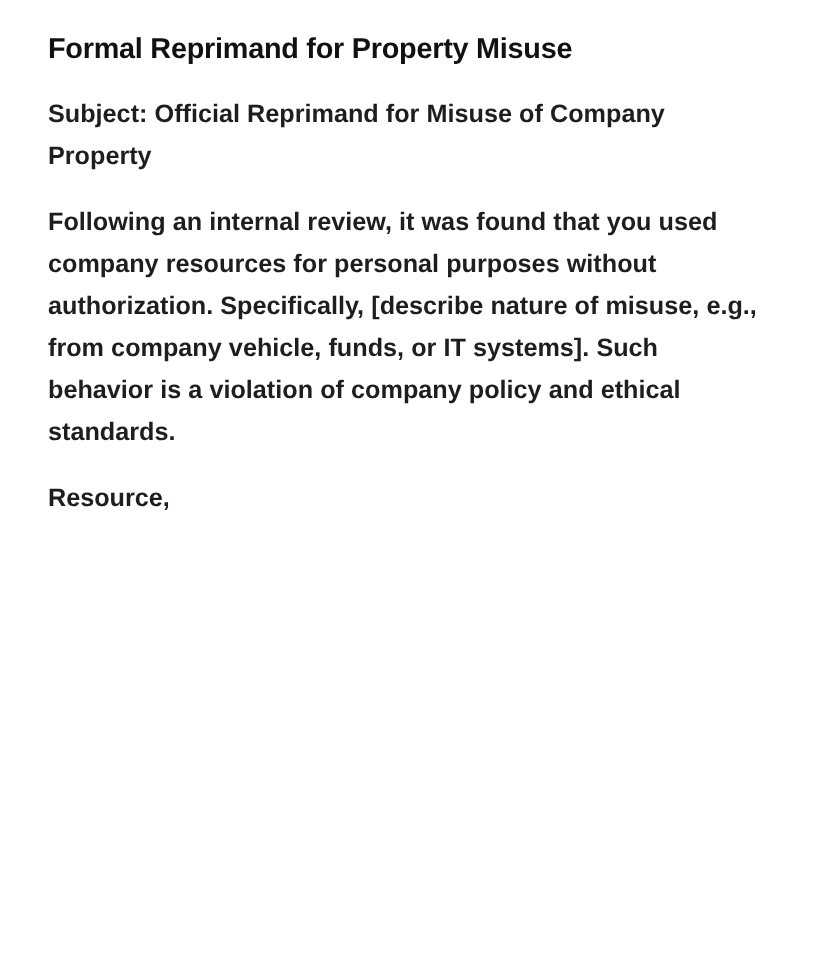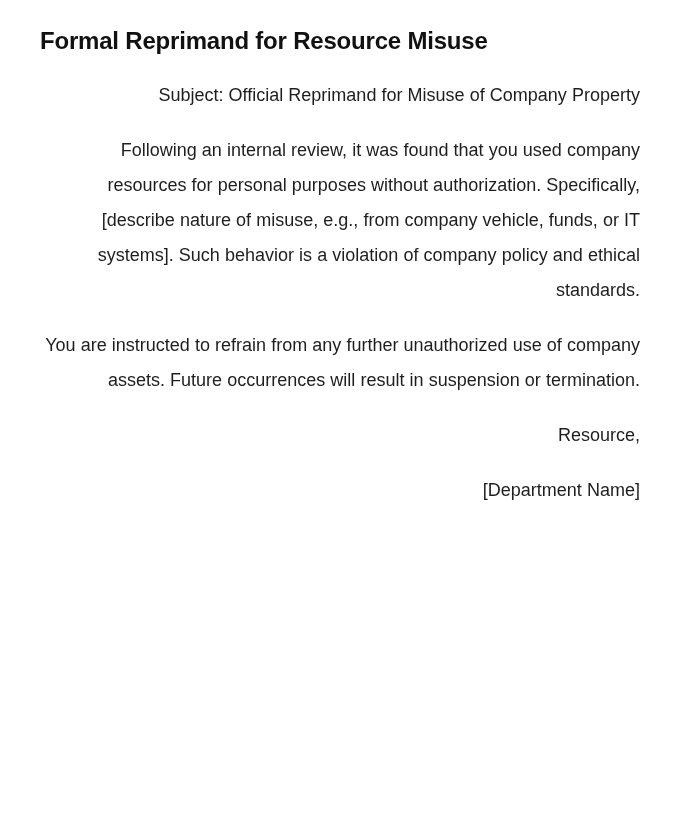--- a/index.html
+++ b/index.html
@@ -28,37 +28,35 @@
     line-height: 30px;
     letter-spacing: -0.2px;
     color: #111111;
     margin: 0 0 22px 0;
     white-space: nowrap;
   }
   .doc-body {
     width: 600px;
   }
   .para {
-    font-size: 18px;
+    font-size: 21px;
     line-height: 35px;
     color: #1e1e1e;
     margin: 0 0 20px 0;
-    font-weight: normal;
-    text-align: right;
+    font-weight: bold;
+    text-align: left;
     word-spacing: 0.1px;
   }
   .para:last-child {
     margin-bottom: 0;
   }
 </style>
 </head>
 <body>
 
 <div class="page">
-  <h1 class="doc-title">Formal Reprimand for Resource Misuse</h1>
+  <h1 class="doc-title">Formal Reprimand for Property Misuse</h1>
   <div class="doc-body">
     <p class="para">Subject: Official Reprimand for Misuse of Company Property</p>
     <p class="para">Following an internal review, it was found that you used company resources for personal purposes without authorization. Specifically, [describe nature of misuse, e.g., from company vehicle, funds, or IT systems]. Such behavior is a violation of company policy and ethical standards.</p>
-    <p class="para">You are instructed to refrain from any further unauthorized use of company assets. Future occurrences will result in suspension or termination.</p>
     <p class="para">Resource,</p>
-    <p class="para">[Department Name]</p>
   </div>
 </div>
 
 </body></html>

